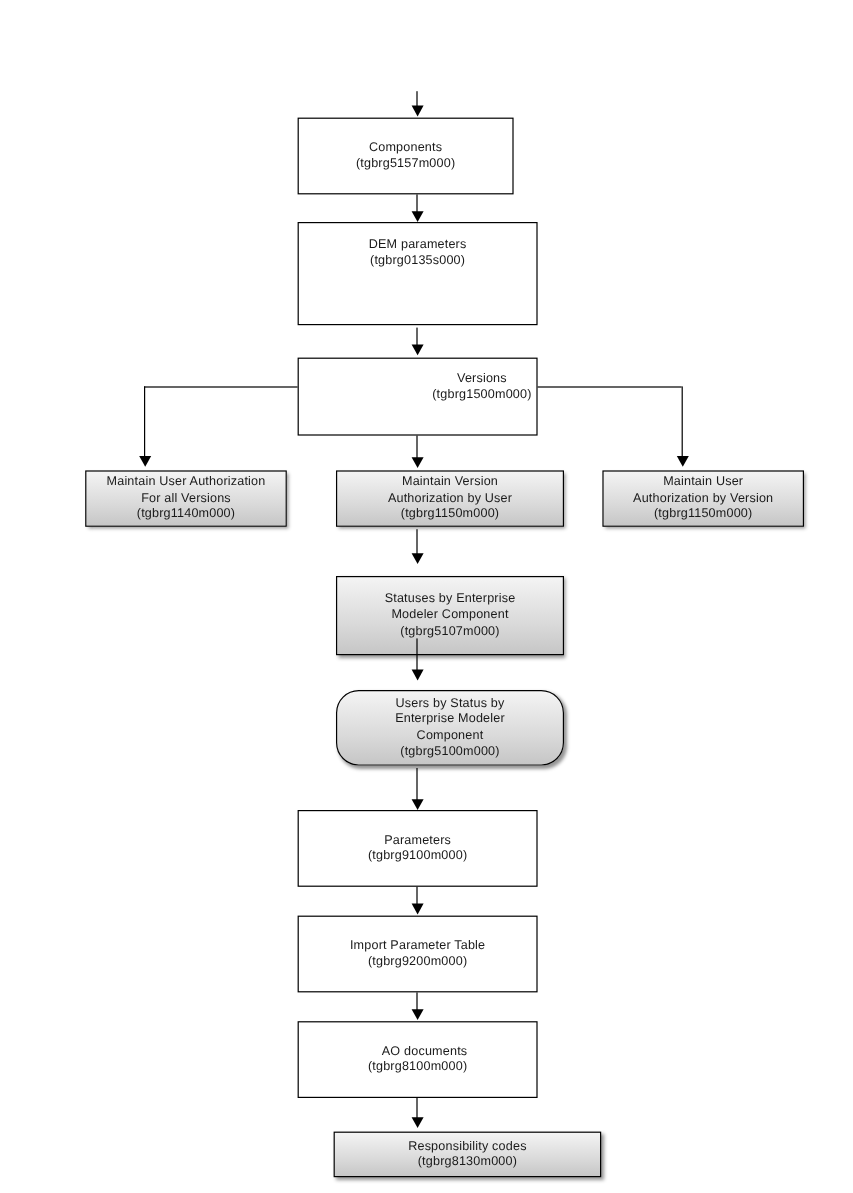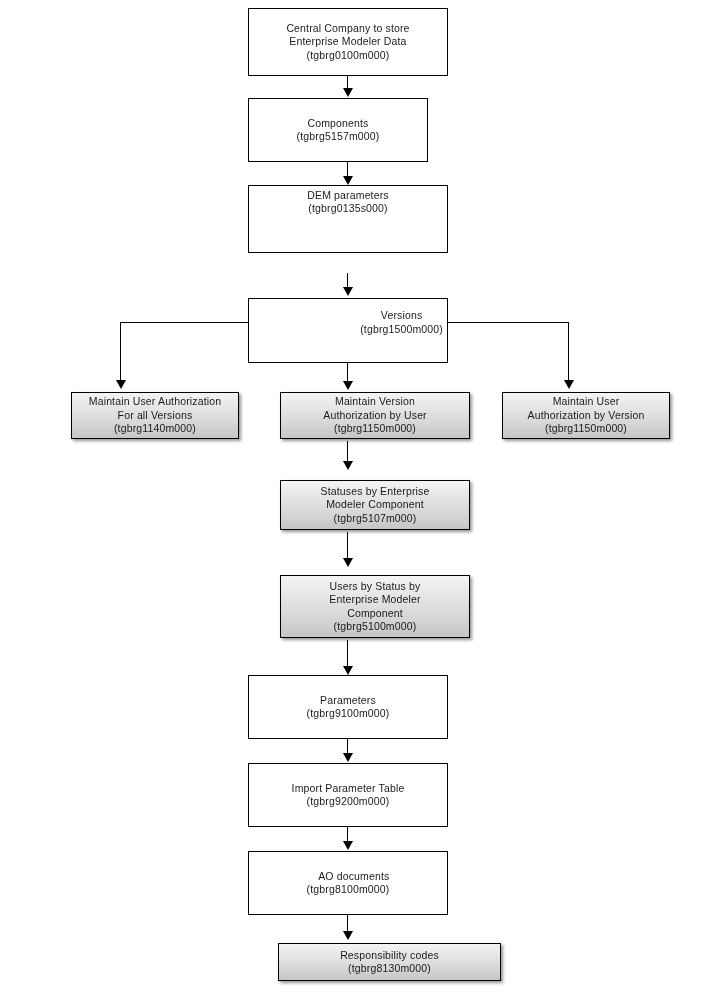--- a/index.html
+++ b/index.html
@@ -56,38 +56,33 @@
     border-left: 5px solid transparent;
     border-right: 5px solid transparent;
     border-top: 9px solid #000000;
   }
 </style>
 </head>
 <body>
 
 <div id="canvas">
 
-  <div class="node white" style="left:248px; top:8px; width:200px; height:68px;">
-    <span class="label"><span>Central Company to store
-Enterprise Modeler Data</span>
-<span>(tgbrg0100m000)</span></span>
-  </div>
 
   <div class="conn v" style="left:347px; top:76px; height:14px;"></div>
   <div class="arrow" style="left:343px; top:88px;"></div>
 
   <div class="node white" style="left:248px; top:98px; width:180px; height:64px;">
     <span class="label"><span>Components</span>
 <span>(tgbrg5157m000)</span></span>
   </div>
 
   <div class="conn v" style="left:347px; top:162px; height:16px;"></div>
   <div class="arrow" style="left:343px; top:176px;"></div>
 
-  <div class="node white" style="left:248px; top:185px; width:200px; height:68px;align-items:center;">
+  <div class="node white" style="left:248px; top:185px; width:200px; height:86px;align-items:center;">
     <span class="label" style="position:relative; top:-17px;"><span>DEM  parameters</span>
 <span>(tgbrg0135s000)</span></span>
   </div>
 
   <div class="conn v" style="left:347px; top:273px; height:16px;"></div>
   <div class="arrow" style="left:343px; top:287px;"></div>
 
   <div class="node white" style="left:248px; top:298px; width:200px; height:65px;justify-content:flex-end;">
     <span class="label" style="position:relative; top:-8px;"><span>Versions</span>
 <span>(tgbrg1500m000)</span></span>
@@ -118,30 +113,30 @@
 
   <div class="node gray" style="left:474px; top:392px; width:168px; height:47px;">
     <span class="label"><span>Maintain User
 Authorization by Version</span>
 <span>(tgbrg1150m000)</span></span>
   </div>
 
   <div class="conn v" style="left:347px; top:441px; height:22px;"></div>
   <div class="arrow" style="left:343px; top:461px;"></div>
 
-  <div class="node gray" style="left:252px; top:480px; width:190px; height:50px;">
+  <div class="node gray" style="left:252px; top:480px; width:190px; height:66px;">
     <span class="label"><span>Statuses by Enterprise
 Modeler Component</span>
 <span>(tgbrg5107m000)</span></span>
   </div>
 
   <div class="conn v" style="left:347px; top:532px; height:28px;"></div>
   <div class="arrow" style="left:343px; top:558px;"></div>
 
-  <div class="node gray" style="left:252px; top:575px; width:190px; height:63px;">
+  <div class="node gray" style="left:252px; top:575px; width:190px; height:63px;border-radius:19px;">
     <span class="label"><span>Users by Status by
 Enterprise Modeler
 Component</span>
 <span>(tgbrg5100m000)</span></span>
   </div>
 
   <div class="conn v" style="left:347px; top:640px; height:28px;"></div>
   <div class="arrow" style="left:343px; top:666px;"></div>
 
   <div class="node white" style="left:248px; top:675px; width:200px; height:64px;">

